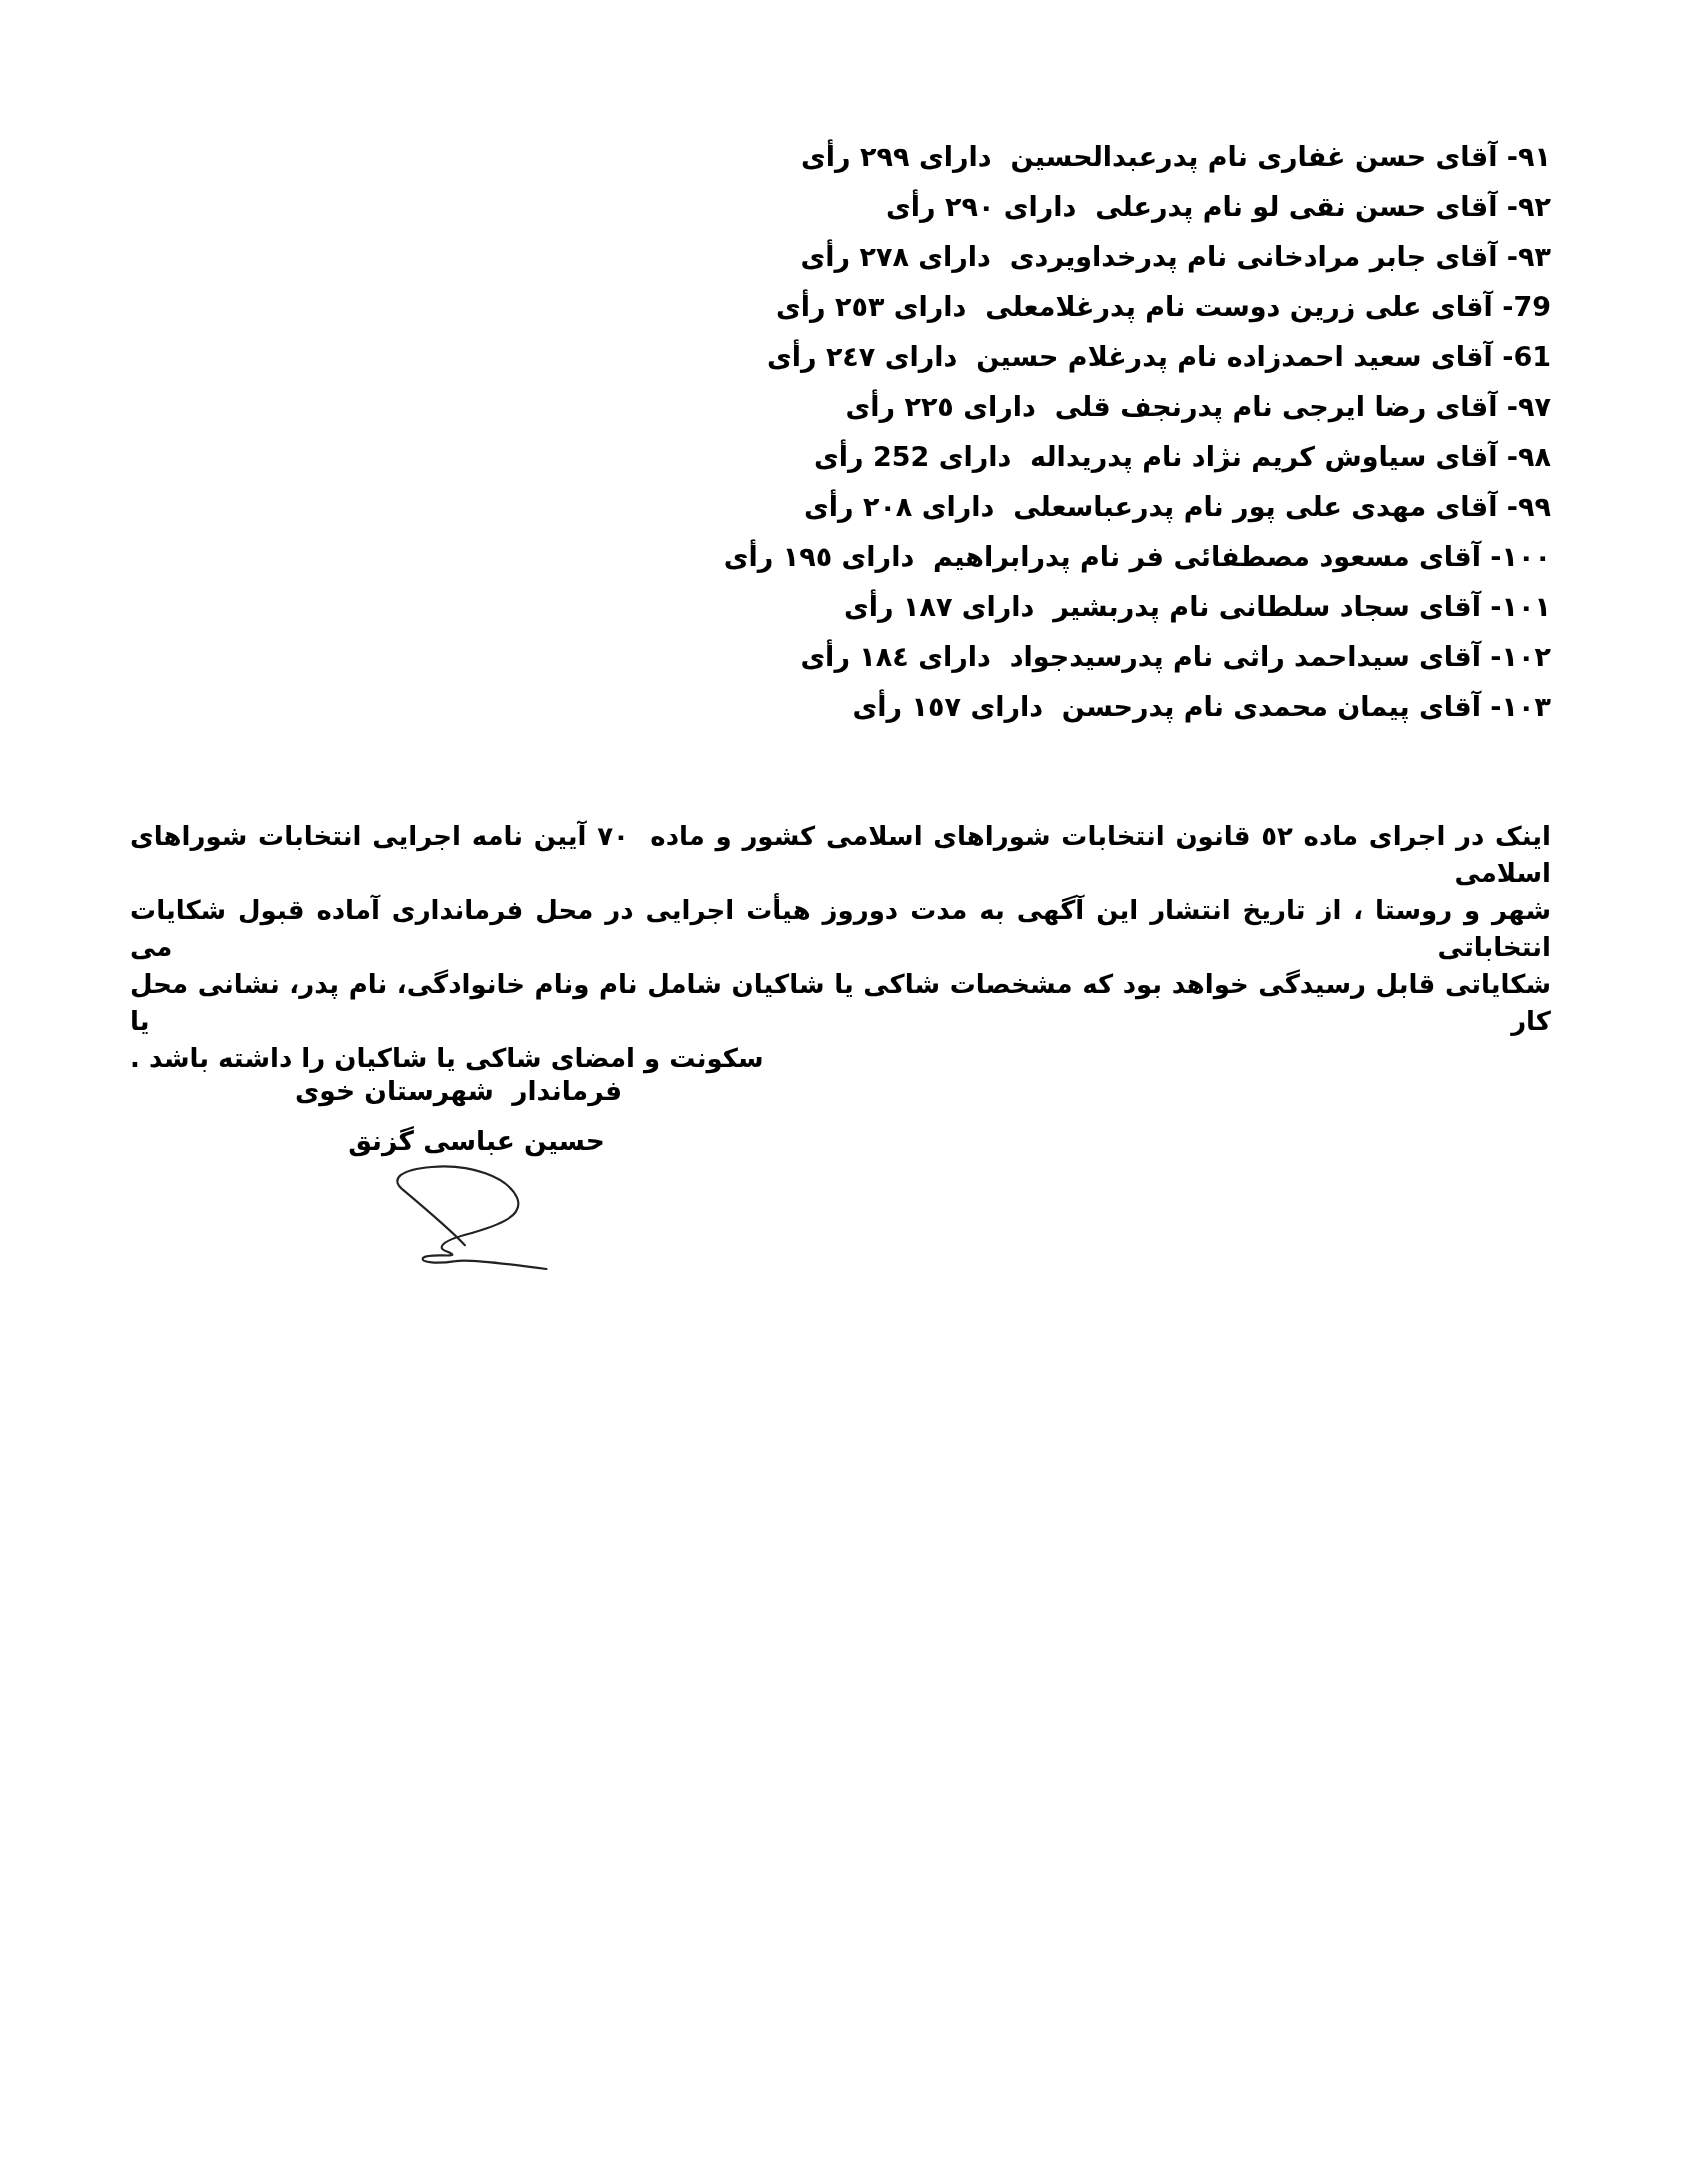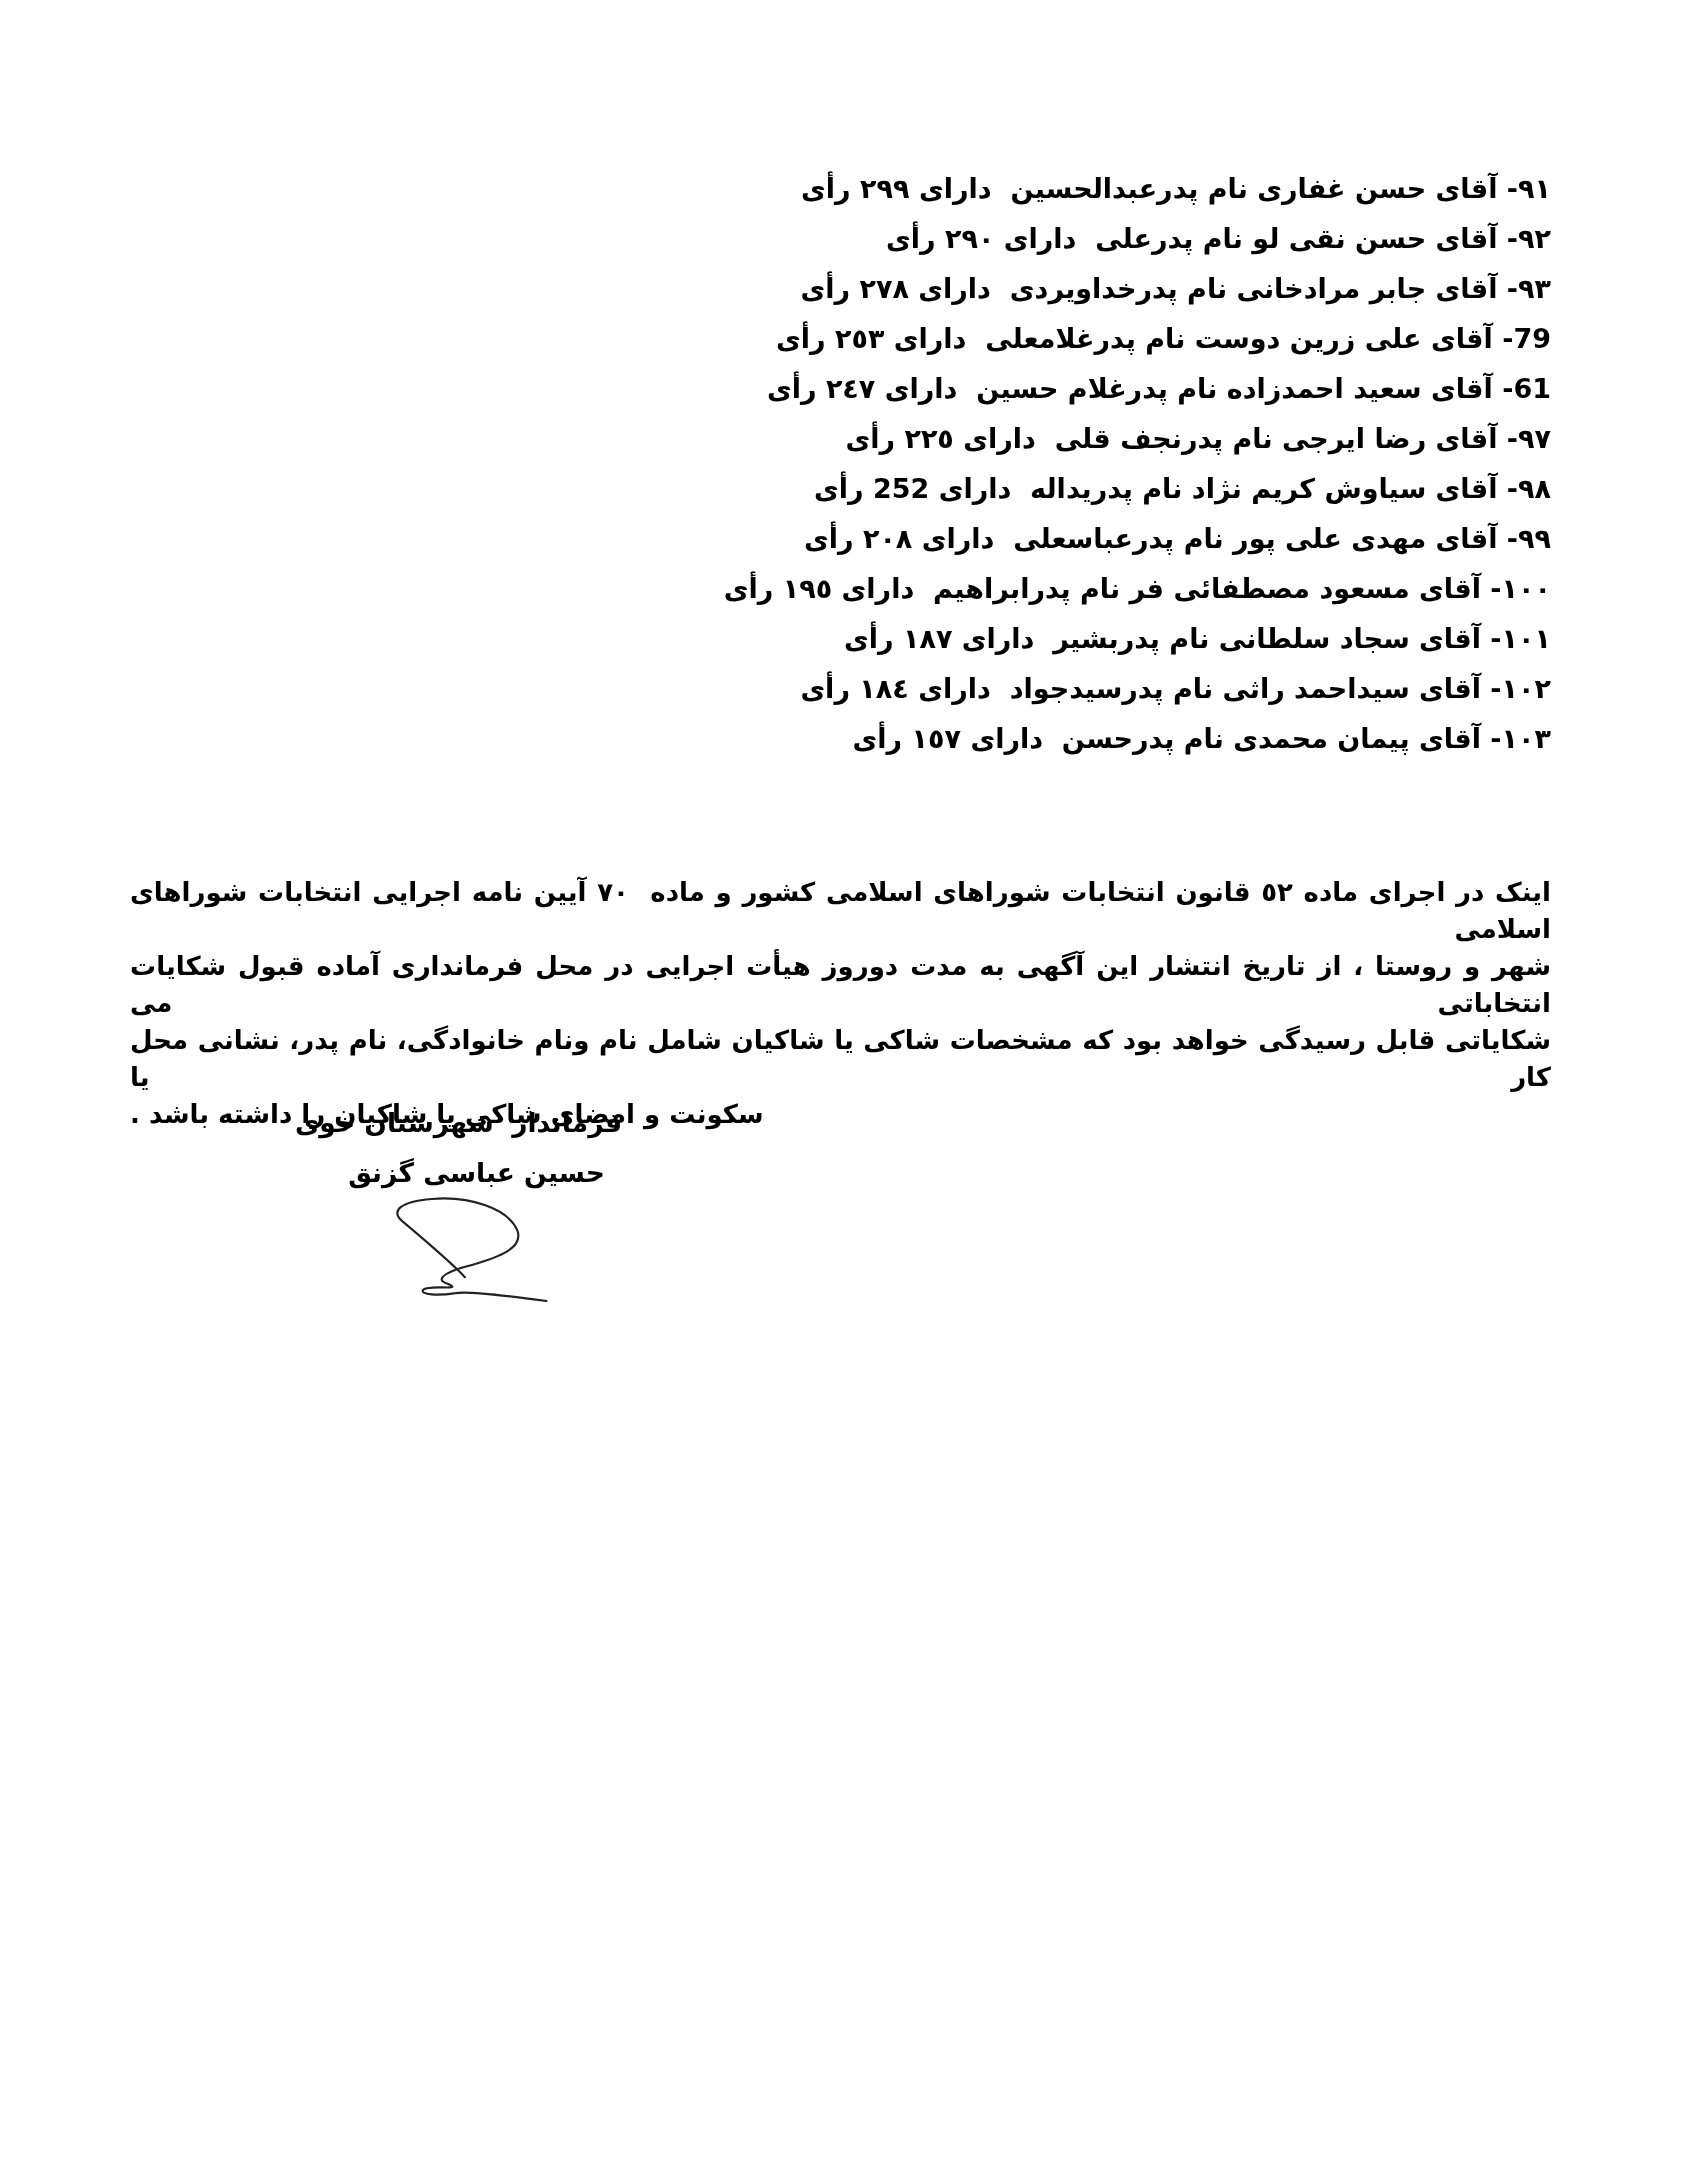--- a/index.html
+++ b/index.html
@@ -4,39 +4,39 @@
 <style>
   html, body { margin: 0; padding: 0; }
   body {
     width: 1687px; height: 2183px;
     background: #ffffff;
     color: #000000;
     font-family: "DejaVu Sans", sans-serif;
     position: relative;
     overflow: hidden;
   }
-  .page { position: absolute; inset: 0; margin-top: 32px; }
+  .page { position: absolute; inset: 0; }
 
   
   .list {
     position: absolute;
     top: 132px; right: 136px; left: 132px;
     direction: rtl;
     text-align: right;
     font-size: 27px;
     font-weight: bold;
     line-height: 50px;
     white-space: nowrap;
   }
   .row { height: 50px; }
 
   
   .paras {
     position: absolute;
-    top: 842px; right: 136px; left: 130px;
+    top: 818px; right: 136px; left: 130px;
     direction: rtl;
     font-size: 26px;
     font-weight: bold;
     line-height: 37px;
   }
   .line-j { text-align: justify; text-align-last: justify; }
   .line-r { text-align: right; }
   .line-c { text-align: left; }
 
   

